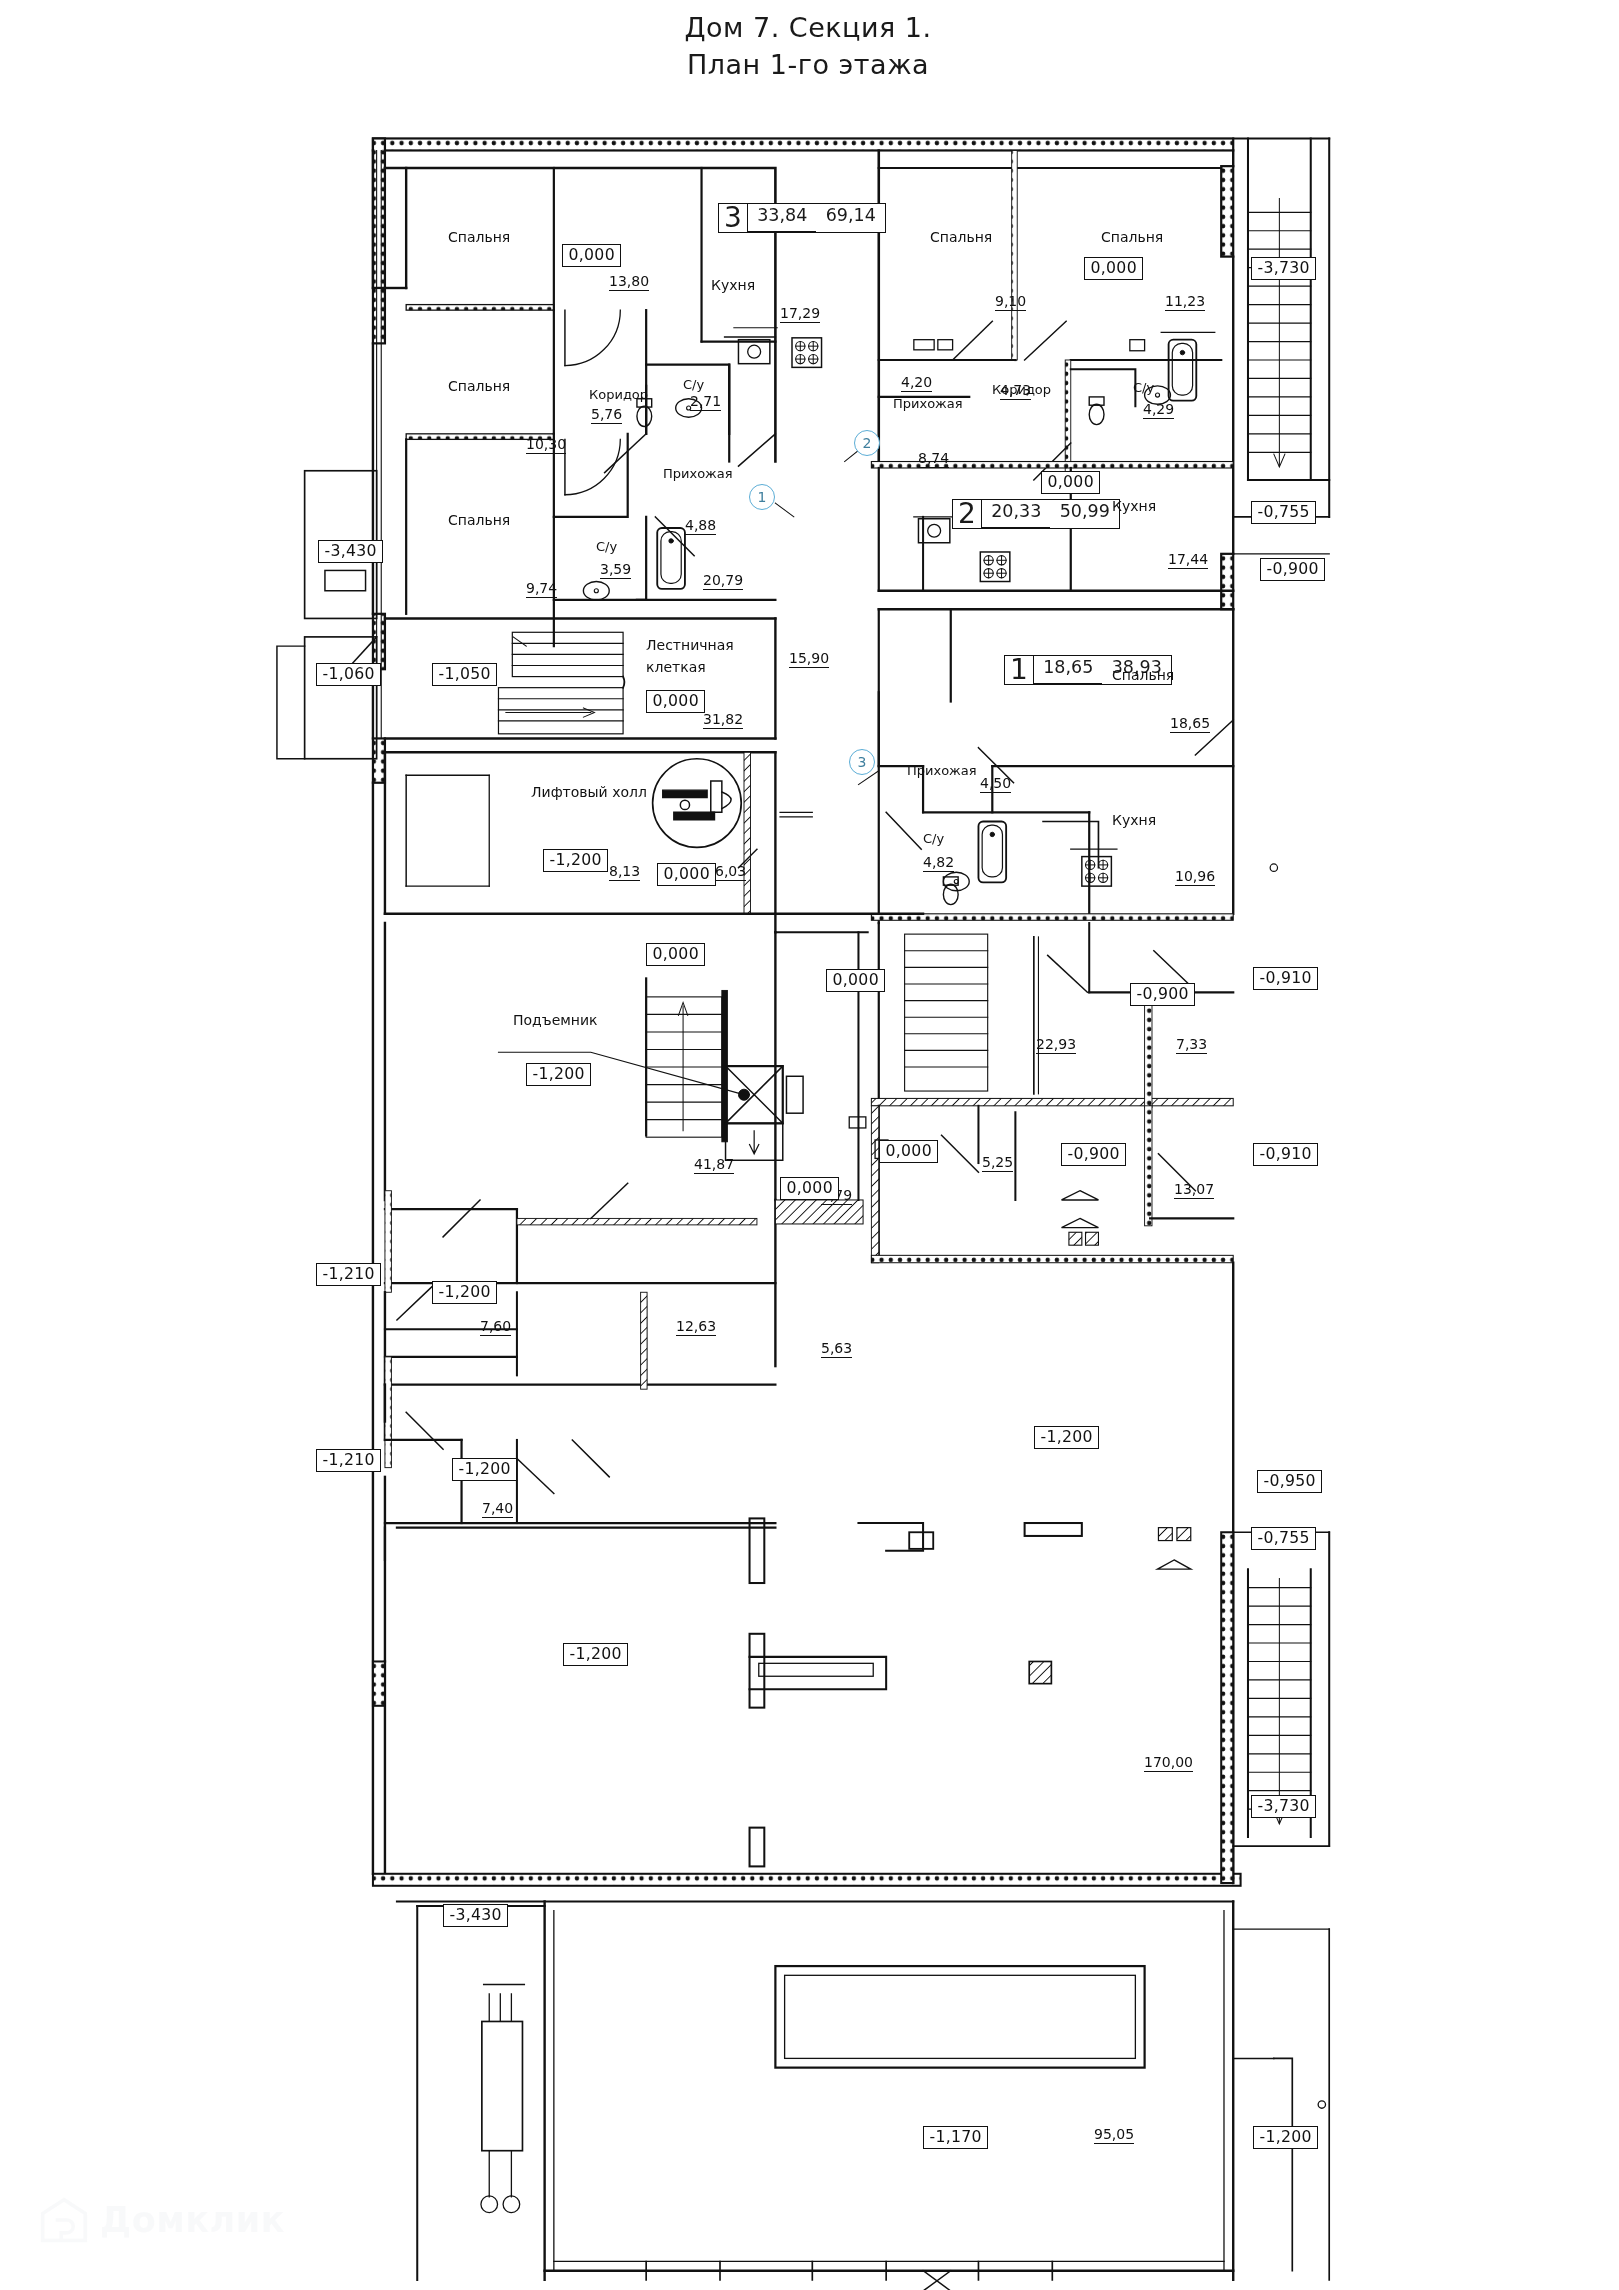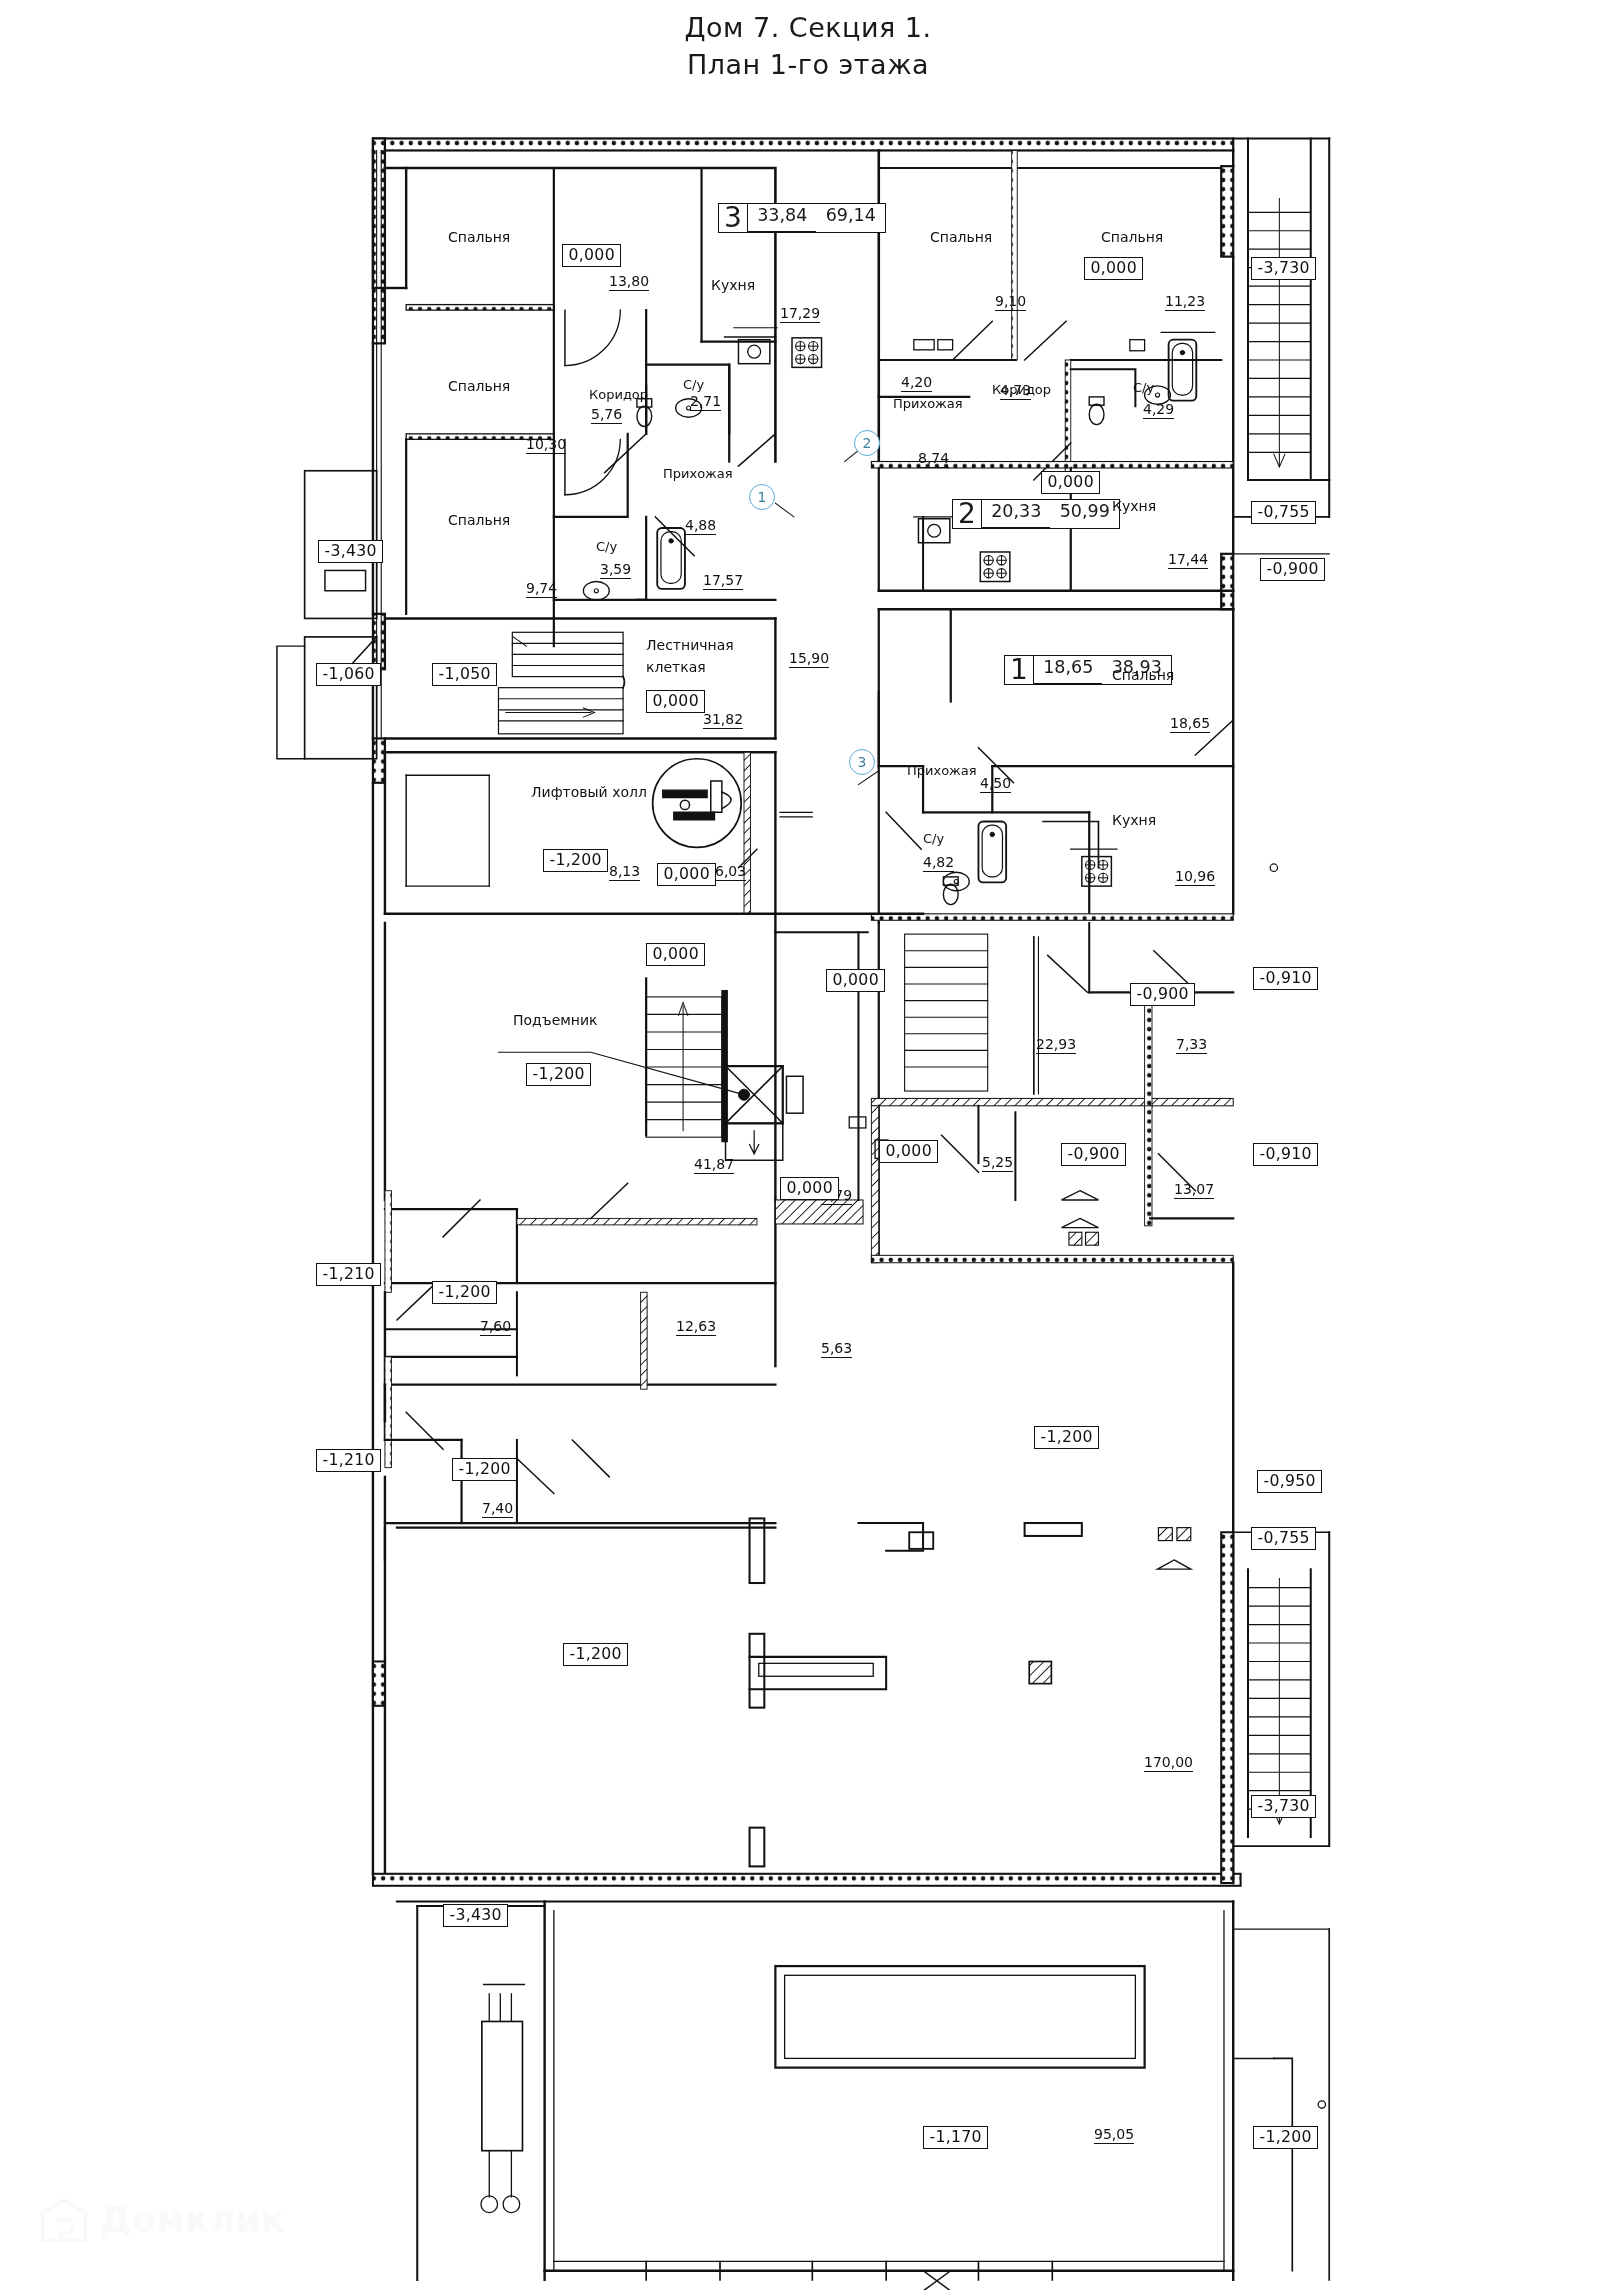--- a/index.html
+++ b/index.html
@@ -524,21 +524,21 @@
 <div class="lbl room" style="left:513px;top:1012px;">Подъемник</div>
 
 <div class="lbl area" style="left:609px;top:273px;">13,80</div>
 <div class="lbl area" style="left:780px;top:305px;">17,29</div>
 <div class="lbl area sm" style="left:690px;top:393px;">2,71</div>
 <div class="lbl area sm" style="left:591px;top:406px;">5,76</div>
 <div class="lbl area" style="left:526px;top:436px;">10,30</div>
 <div class="lbl area sm" style="left:685px;top:517px;">4,88</div>
 <div class="lbl area sm" style="left:600px;top:561px;">3,59</div>
 <div class="lbl area" style="left:526px;top:580px;">9,74</div>
-<div class="lbl area sm" style="left:703px;top:572px;">17,57</div>
+<div class="lbl area sm" style="left:703px;top:572px;">20,79</div>
 <div class="lbl area" style="left:789px;top:634px;margin-top:16px;">15,90</div>
 <div class="lbl area" style="left:703px;top:711px;">31,82</div>
 <div class="lbl area" style="left:609px;top:863px;">8,13</div>
 <div class="lbl area" style="left:715px;top:863px;">6,03</div>
 <div class="lbl area" style="left:694px;top:1156px;">41,87</div>
 <div class="lbl area" style="left:821px;top:1187px;">5,79</div>
 <div class="lbl area" style="left:480px;top:1318px;">7,60</div>
 <div class="lbl area" style="left:676px;top:1318px;">12,63</div>
 <div class="lbl area" style="left:821px;top:1340px;">5,63</div>
 <div class="lbl area" style="left:482px;top:1500px;">7,40</div>

